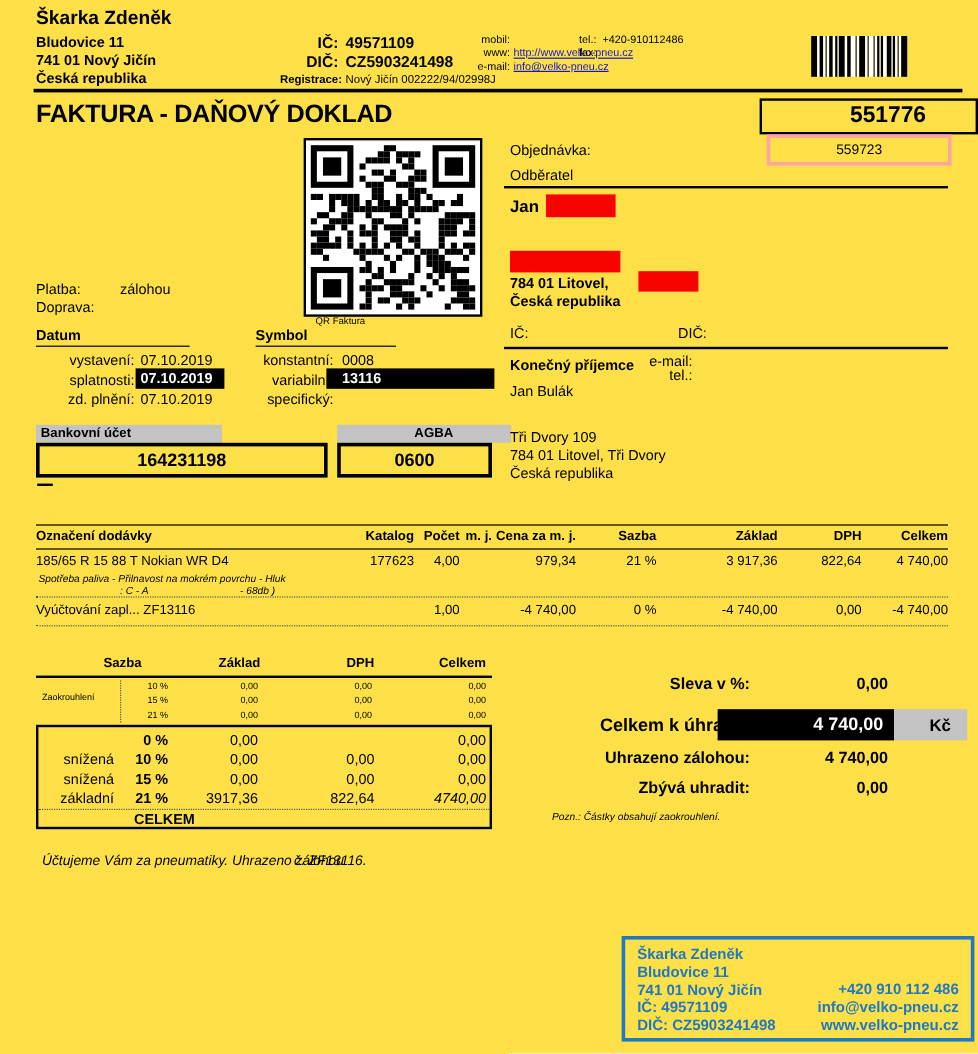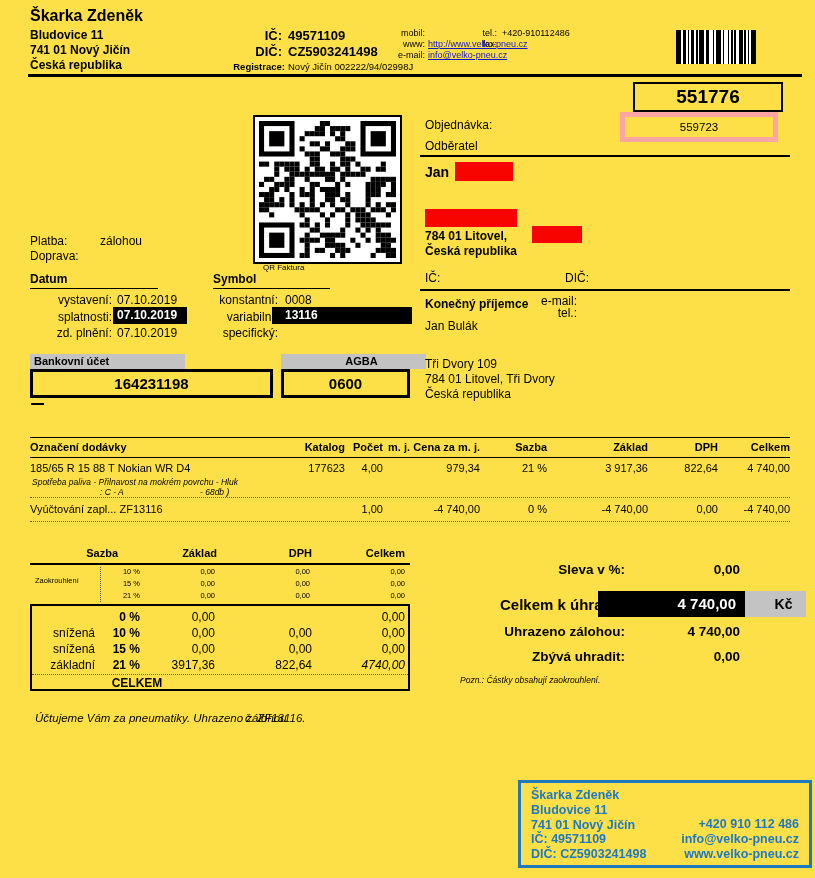--- a/index.html
+++ b/index.html
@@ -84,22 +84,23 @@
       <div style="width: 1.7px; background: rgb(255, 255, 255);"></div>
       <div style="width: 1.7px; background: rgb(0, 0, 0);"></div>
       <div style="width: 1.7px; background: rgb(255, 255, 255);"></div>
       <div style="width: 1.7px; background: rgb(0, 0, 0);"></div>
       <div style="width: 1.7px; background: rgb(255, 255, 255);"></div>
       <div style="width: 5.1px; background: rgb(0, 0, 0);"></div>
     </div>
 
   <div class="line" style="left:28px;top:74px;width:774px;height:3px;"></div>
 
-  <div class="a c b" style="left:633px;top:82px;width:146px;height:26px;border:2px solid #000;font-size:19px;line-height:26px;">551776</div>
-  <div class="a c" style="left:620px;top:112px;width:148px;height:20px;border:5px solid #fca5a5;font-size:11.5px;line-height:20px;">559723</div>
+  <div class="a b" style="left:30px;top:84px;font-size:21px;letter-spacing:-0.3px;">FAKTURA - DAŇOVÝ DOKLAD</div>
+  <div class="a c b" style="left:633px;top:82px;width:146px;height:26px;border:2px solid #000;font-size:19px;line-height:26px;padding-left:32px;">551776</div>
+  <div class="a c" style="left:639px;top:112px;width:148px;height:20px;border:3px solid #fca5a5;font-size:11.5px;line-height:20px;">559723</div>
 
   <div class="qrbox" style="left:253px;top:115px;width:145px;height:145px;">
     <svg id="qr-svg" width="145" height="145" xmlns="http://www.w3.org/2000/svg">
         <rect x="64.89" y="4.00" width="5.07" height="5.07" fill="#000"></rect>
         <rect x="69.96" y="4.00" width="5.07" height="5.07" fill="#000"></rect>
         <rect x="59.81" y="9.07" width="5.07" height="5.07" fill="#000"></rect>
         <rect x="64.89" y="9.07" width="5.07" height="5.07" fill="#000"></rect>
         <rect x="75.04" y="9.07" width="5.07" height="5.07" fill="#000"></rect>
         <rect x="80.11" y="9.07" width="5.07" height="5.07" fill="#000"></rect>
         <rect x="85.19" y="9.07" width="5.07" height="5.07" fill="#000"></rect>

